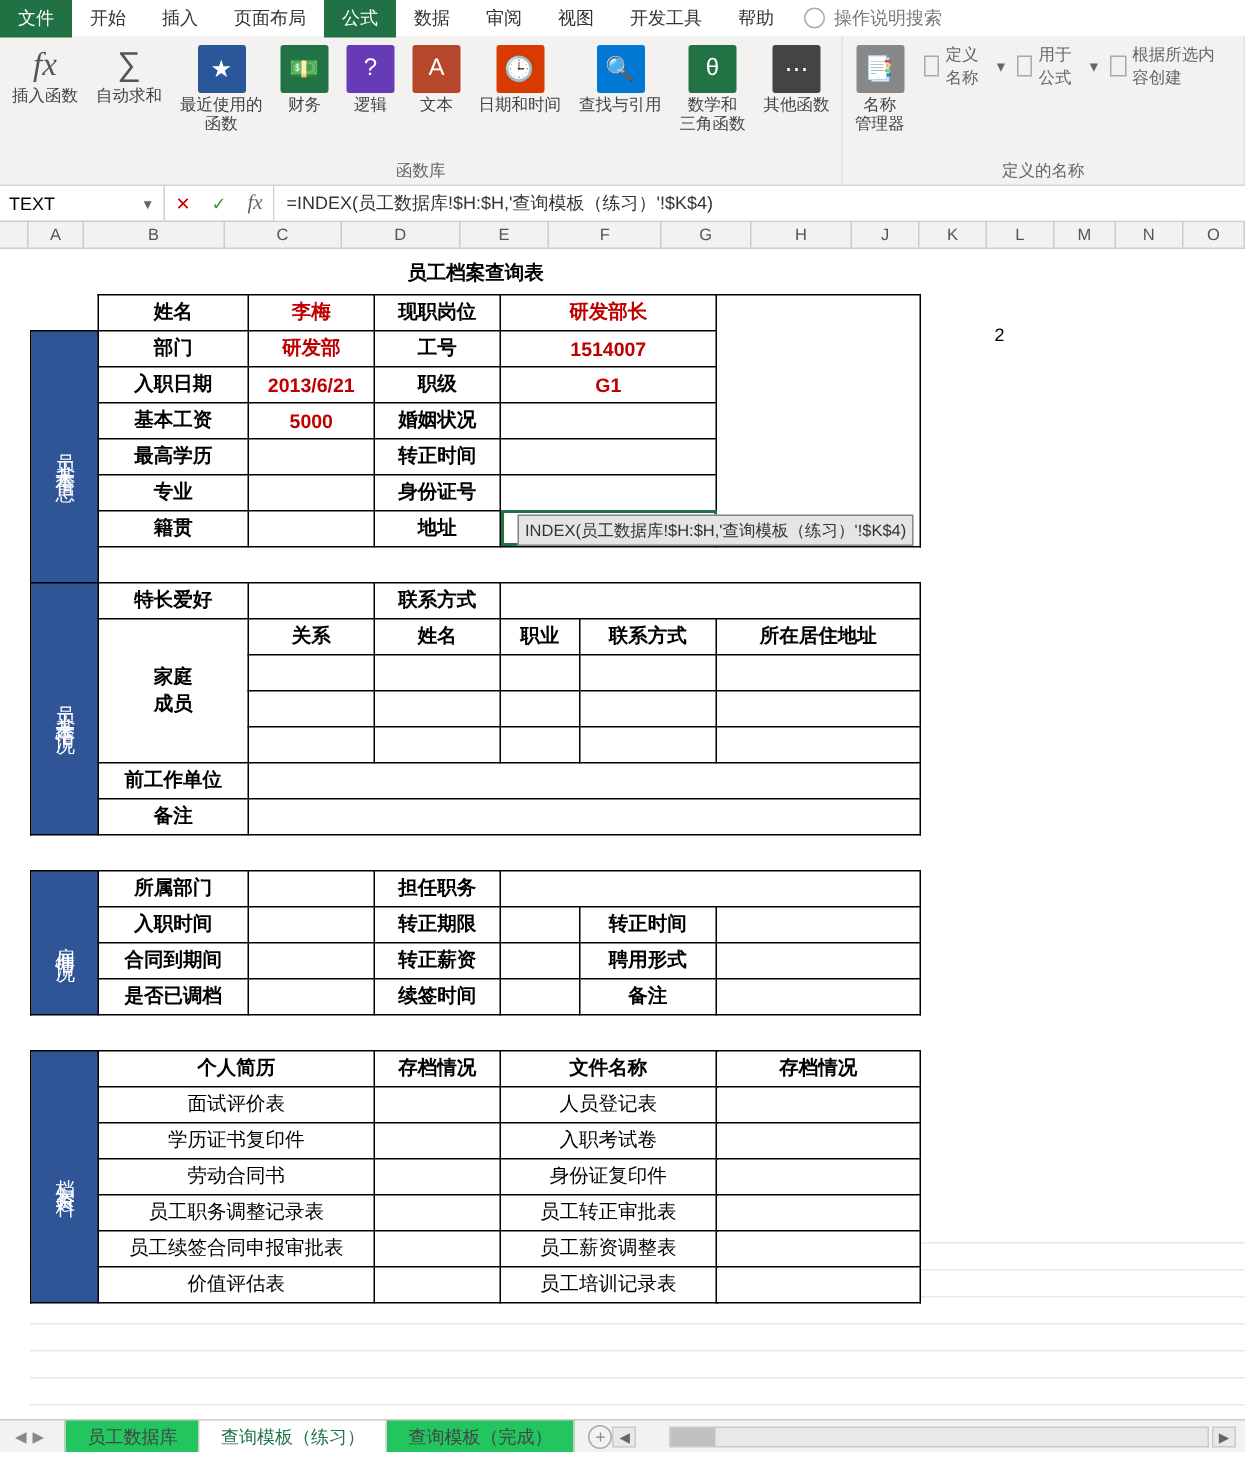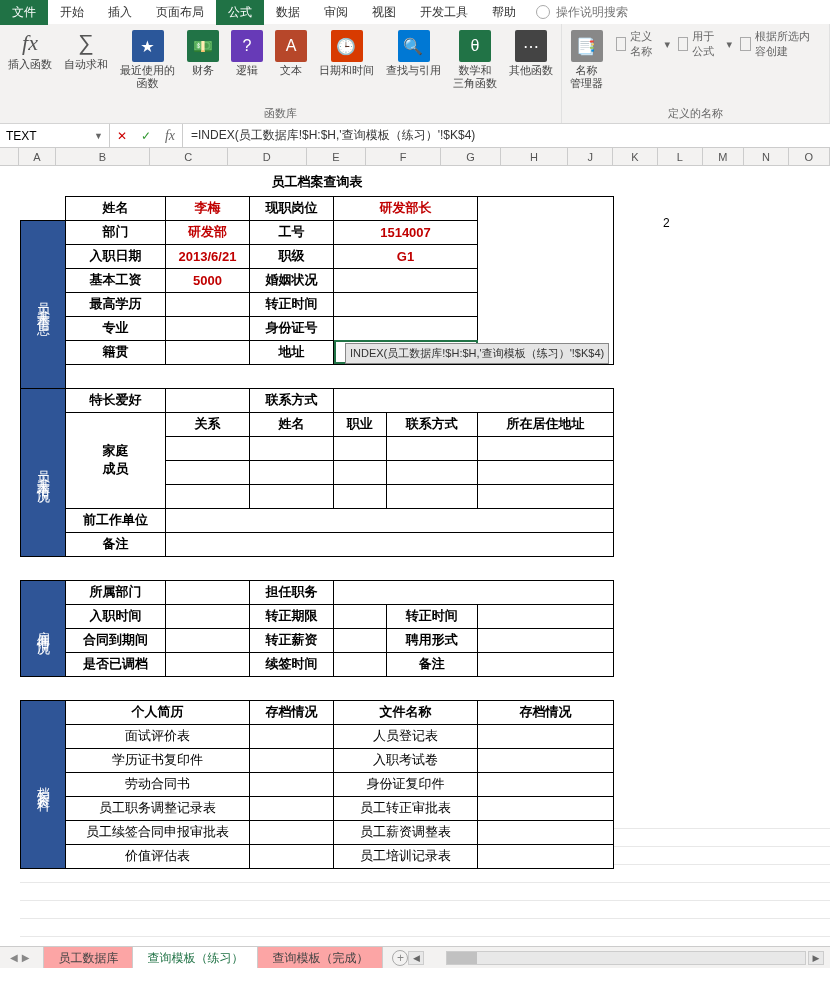--- a/index.html
+++ b/index.html
@@ -60,21 +60,21 @@
 
 .scroll-arrows { display:flex; gap:2px; align-items:center;}
 .scroll-arrows span { width:18px; height:18px; border:1px solid #aaa; display:flex; align-items:center; justify-content:center; font-size:10px; color:#555; cursor:pointer; background:#f3f2f1;}
 .scroll-track { width:120px; height:14px; background:#e8e8e8; border:1px solid #ccc; position:relative;}
 .scroll-thumb { width:20px; height:100%; background:#c1c1c1; position:absolute; left:0;}
 
 
 .sheet-tabs { position:absolute; bottom:0; left:0; right:0; height:22px; background:#f3f2f1; border-top:1px solid #ccc; display:flex; align-items:center; padding-left:10px; gap:0;}
 .sheet-tabs .nav { display:flex; gap:4px; margin-right:14px;}
 .sheet-tabs .nav span { color:#888; cursor:pointer; font-size:10px;}
-.sheet-tab { padding:3px 14px; border:1px solid #ccc; border-bottom:none; background:#fca5a5; font-size:12px; color:#444; cursor:pointer; margin-right:-1px;}
+.sheet-tab { padding:3px 14px; border:1px solid #ccc; border-bottom:none; background:#22c55e; font-size:12px; color:#444; cursor:pointer; margin-right:-1px;}
 .sheet-tab.active { background:#fff; border-bottom:1px solid #fff; color:#217346; position:relative; top:1px;}
 .sheet-tabs .add { margin-left:10px; width:16px; height:16px; border:1px solid #aaa; border-radius:50%; display:flex; align-items:center; justify-content:center; cursor:pointer; color:#888; font-size:12px;}
 .bottom-scroll { flex:1; display:flex; justify-content:flex-end; align-items:center; padding-right:6px; gap:2px;}
 .bottom-scroll .tr { height:14px; flex:1; background:#e8e8e8; border:1px solid #ccc; max-width:400px; position:relative; margin-left:20px;}
 .bottom-scroll .th { width:30px; height:100%; background:#c1c1c1; position:absolute; left:0;}
 .bottom-scroll .ar { width:16px; height:14px; background:#e8e8e8; border:1px solid #ccc; display:flex; align-items:center; justify-content:center; font-size:9px; color:#666; cursor:pointer;}
 
 .tooltip { position:absolute; background:#e5e5e5; border:1px solid #888; padding:2px 4px; font-size:11px; color:#333; white-space:nowrap; z-index:5;}
 .faint-row { position:absolute; left:20px; right:0; border-bottom:1px solid #e8e8e8; height:0;}
 </style>

